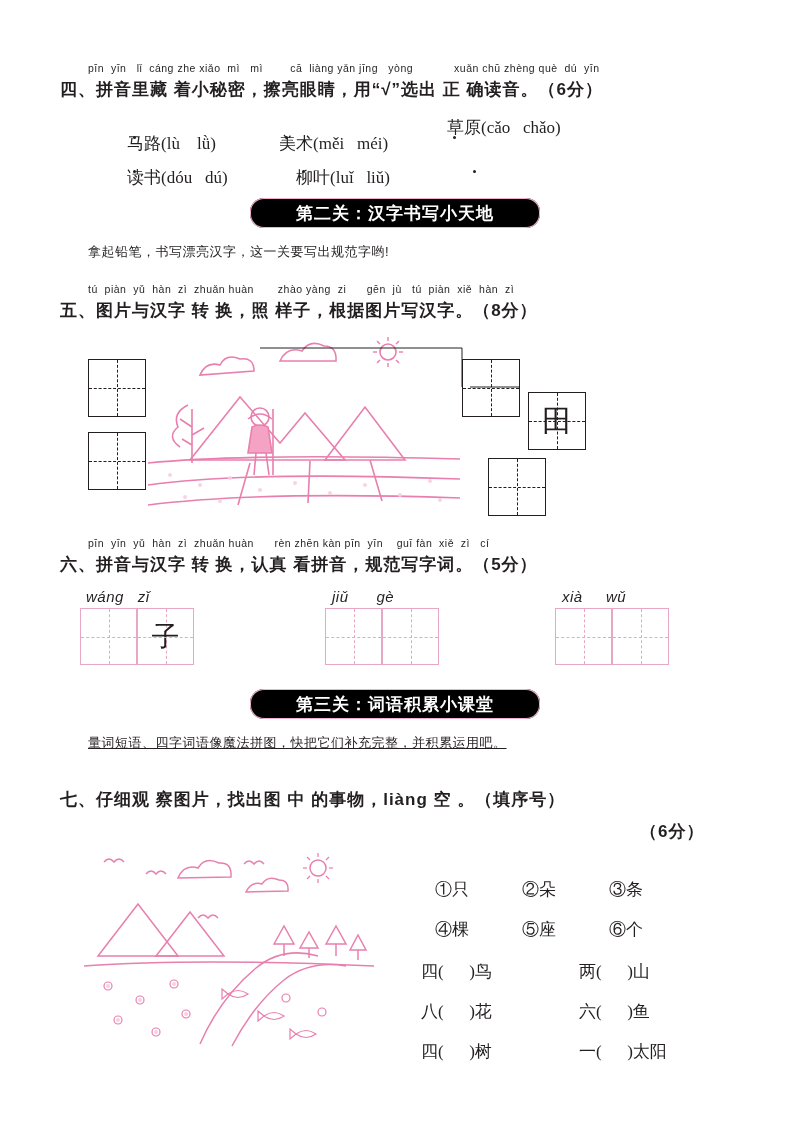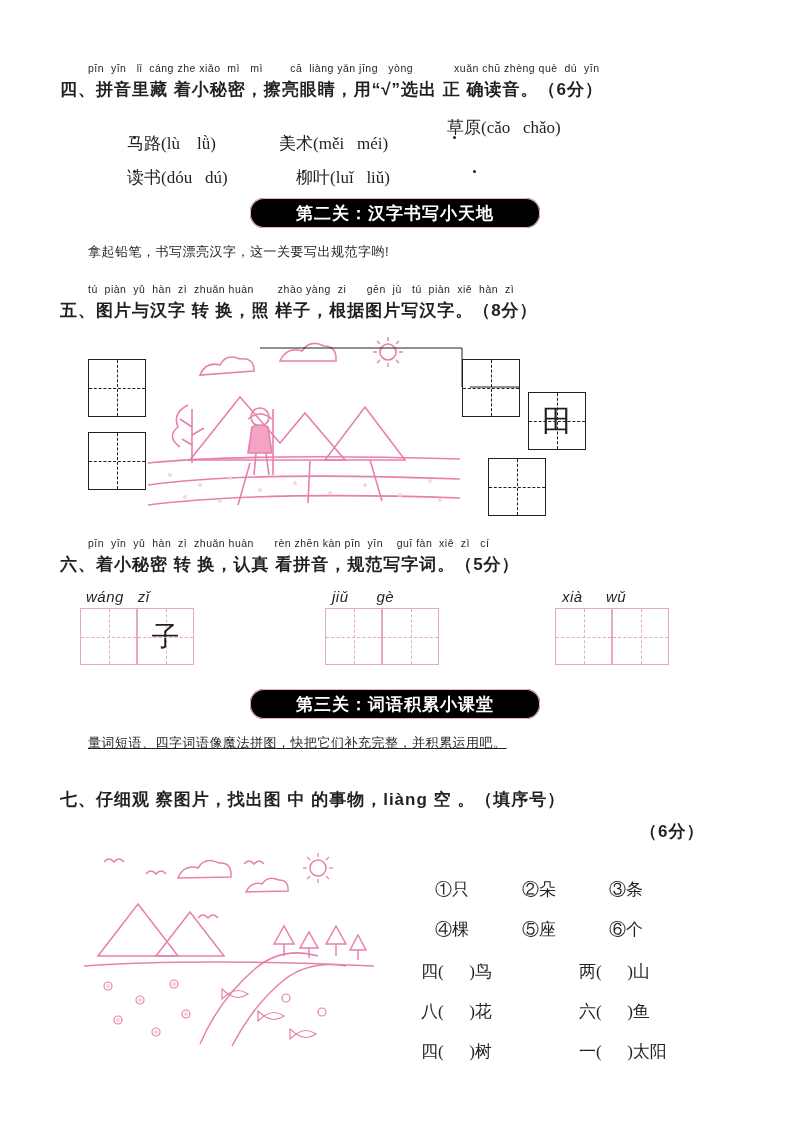--- a/index.html
+++ b/index.html
@@ -225,21 +225,21 @@
     <g stroke="#231f20" stroke-width="1" fill="none">
       <line x1="330" y1="47" x2="380" y2="47"></line>
       <line x1="120" y1="8" x2="322" y2="8"></line>
       <line x1="322" y1="8" x2="322" y2="47"></line>
     </g>
   </svg>
 
   <div class="abs pinyin" style="left:88px;top:537px;">pīn  yīn  yǔ  hàn  zì  zhuǎn huàn      rèn zhēn kàn pīn  yīn    guī fàn  xiě  zì   cí</div>
   <div class="abs" style="left:60px;top:553px;display:flex;align-items:flex-end;">
     <span class="hanzi">六、</span>
-    <span class="hanzi">着小秘密 转 换，认真 看拼音，规范写字词。（5分）</span>
+    <span class="hanzi">拼音与汉字 转 换，认真 看拼音，规范写字词。（5分）</span>
   </div>
 
   <div class="abs pinyin" style="left:86px;top:588px;font-size:15px;font-style:italic;">wáng   zǐ</div>
   <div class="tzg-pink" style="left:80px;top:608px;width:57px;height:57px;"></div>
   <div class="tzg-pink" style="left:137px;top:608px;width:57px;height:57px;">
     <span class="gchar">子</span>
   </div>
 
   <div class="abs pinyin" style="left:332px;top:588px;font-size:15px;font-style:italic;">jiǔ      gè</div>
   <div class="tzg-pink" style="left:325px;top:608px;width:57px;height:57px;"></div>

